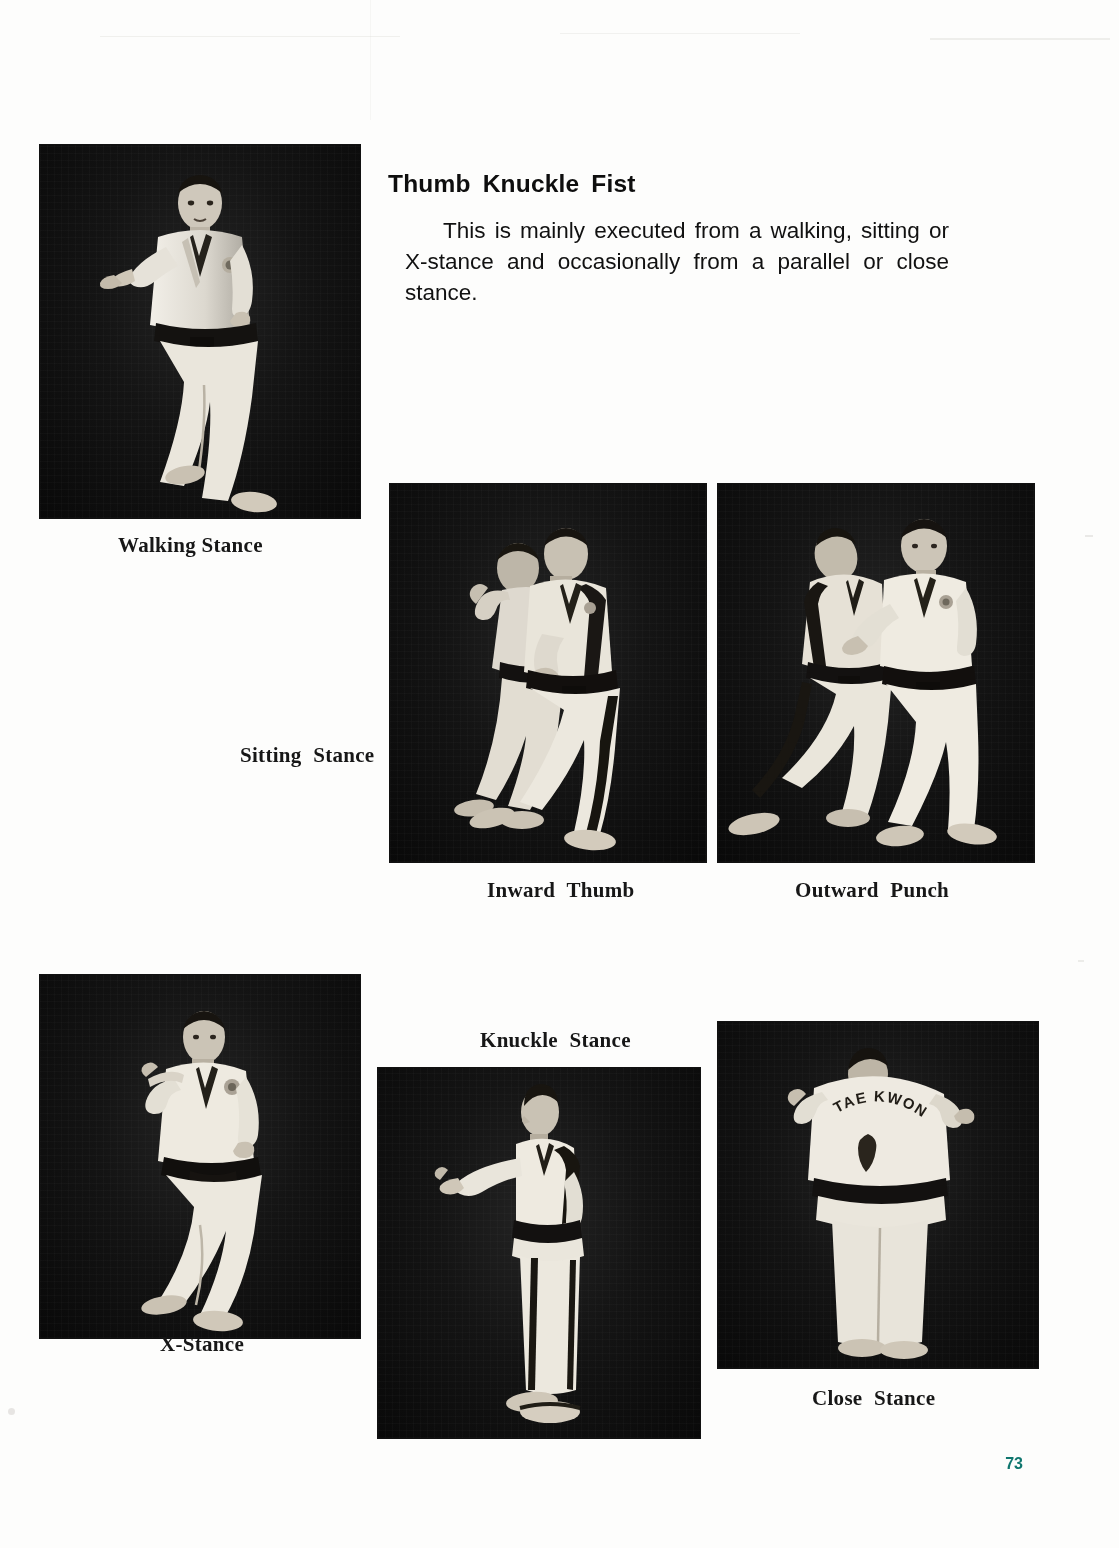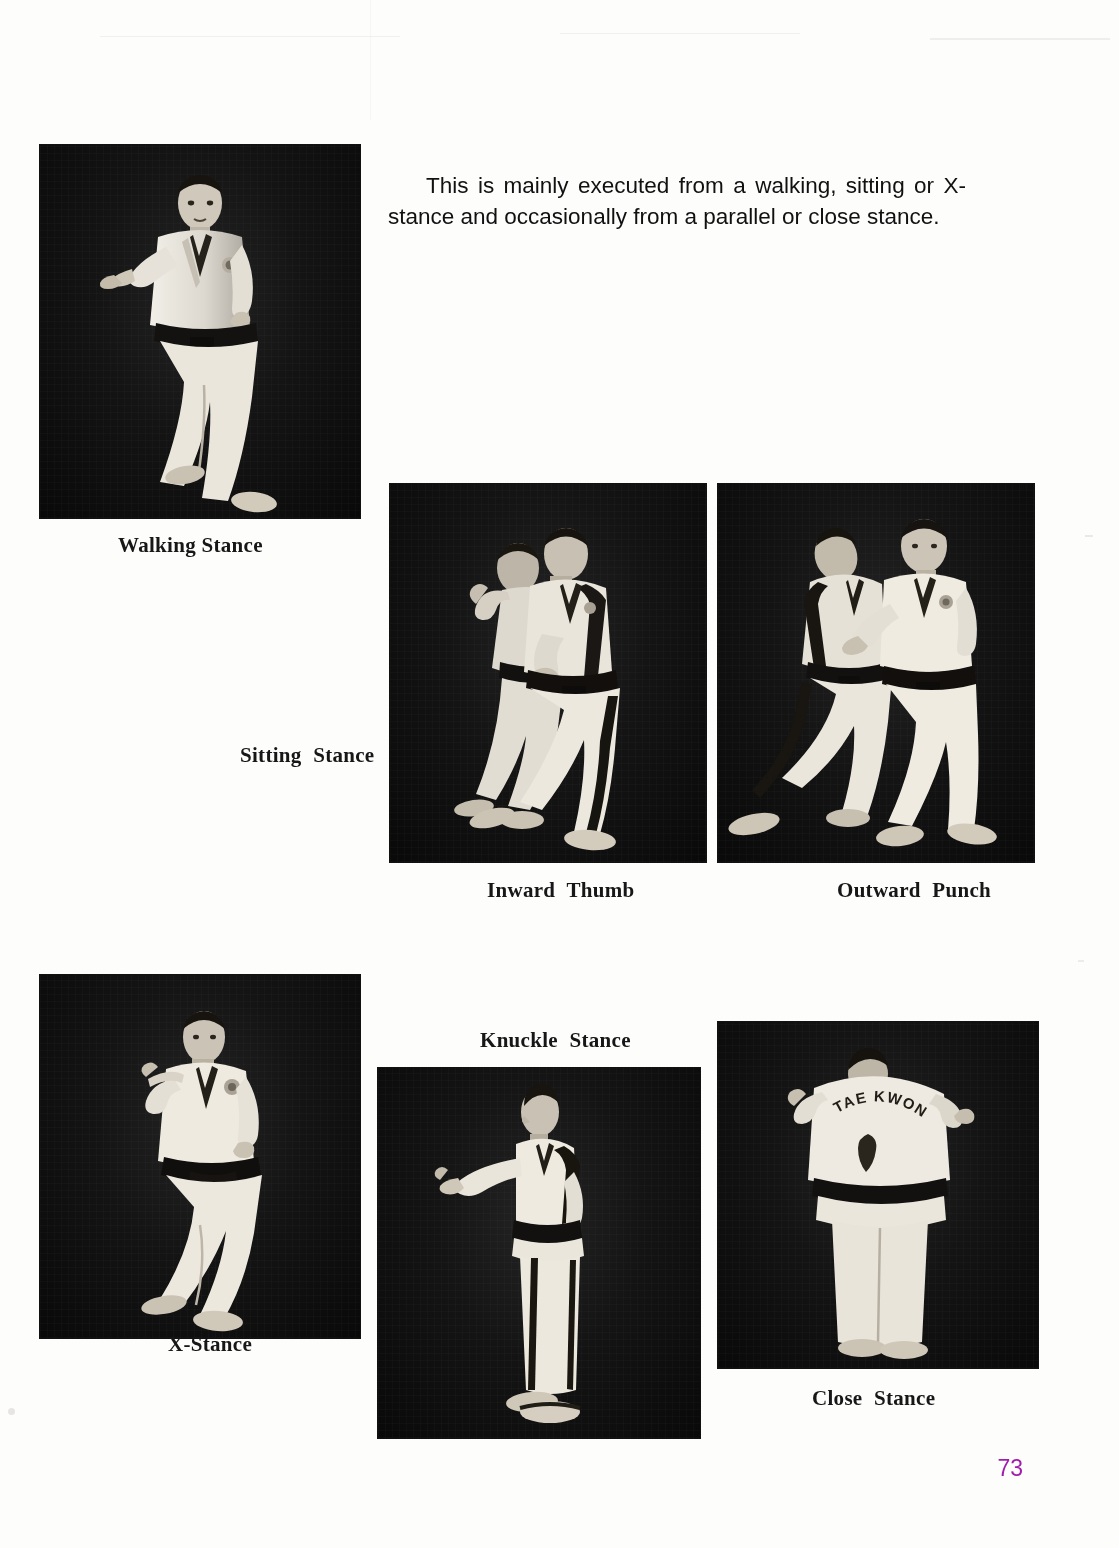--- a/index.html
+++ b/index.html
@@ -75,34 +75,34 @@
     color: #0e0e0e;
     letter-spacing: .2px;
     word-spacing: 5px;
     margin: 0 0 10px 0;
   }
   .para {
     font-family: "Liberation Sans", sans-serif;
     font-size: 22.5px;
     line-height: 31px;
     color: #111;
-    margin: 0;
+    margin: 17px;
     text-align: justify;
     text-indent: 38px;
   }
   .para + .para { margin-top: 1px; }
 
   .pagenum {
     position: absolute;
     right: 96px;
     top: 1455px;
     font-family: "Liberation Sans", sans-serif;
-    font-weight: normal;
-    font-size: 23px;
-    color: #a21caf;
+    font-weight: bold;
+    font-size: 16px;
+    color: #0f766e;
   }
 </style>
 </head>
 <body>
 
 <div class="page">
 
   <div class="scan-artifact art-top-1"></div>
   <div class="scan-artifact art-top-2"></div>
   <div class="scan-artifact art-top-3"></div>
@@ -155,20 +155,21 @@
       <path d="M120 196 q48 12 98 0 l-6 56 q-8 60 -24 104 l-26 -3 q10 -58 8 -96 q-4 34 -26 84 l-24 -4 q22 -60 24 -100z" fill="#eae6dc"></path>
       <path d="M164 240 q2 40 -6 92" stroke="#b9b2a4" stroke-width="2.5" fill="none"></path>
 
       <ellipse cx="145" cy="330" rx="20" ry="9" fill="#c9c1b2" transform="rotate(-10 145 330)"></ellipse>
       <ellipse cx="214" cy="357" rx="23" ry="10" fill="#d2cabb" transform="rotate(6 214 357)"></ellipse>
     </svg>
   </div>
   <div class="caption" style="left:118px; top:533px;">Walking Stance</div>
 
   <div class="textcol">
+    <h2 class="heading">Thumb Knuckle Fist</h2>
     <p class="para">This is mainly executed from a walking, sitting or X-stance and occasionally from a parallel or close stance.</p>
   </div>
 
   <div class="caption spaced" style="left:240px; top:743px;">Sitting Stance</div>
 
   <div class="photo" style="left:390px; top:484px; width:316px; height:378px;">
     <div class="bg"></div>
     <svg viewBox="0 0 316 378" preserveAspectRatio="none">
 
       <ellipse cx="128" cy="84" rx="21" ry="25" fill="#bdb6a8"></ellipse>
@@ -246,21 +247,21 @@
       <path d="M166 182 q48 12 90 0 l2 18 q-50 13 -94 0z" fill="#120f0d"></path>
       <path d="M198 198 h24 v14 h-24z" fill="#0e0c0a"></path>
       <path d="M200 210 l7 1 l-2 26 l-7 -1z" fill="#100e0c"></path>
       <path d="M214 210 l7 1 l2 28 l-8 1z" fill="#100e0c"></path>
 
       <path d="M168 200 q46 12 90 0 l2 50 q2 52 -4 96 l-26 0 q4 -50 -2 -88 q-8 34 -34 84 l-24 -4 q26 -56 28 -100z" fill="#efebe1"></path>
       <ellipse cx="182" cy="352" rx="24" ry="10" fill="#cec6b7" transform="rotate(-6 182 352)"></ellipse>
       <ellipse cx="254" cy="350" rx="25" ry="10" fill="#d2cabb" transform="rotate(8 254 350)"></ellipse>
     </svg>
   </div>
-  <div class="caption spaced" style="left:795px; top:878px;margin-left:42px;">Outward Punch</div>
+  <div class="caption spaced" style="left:795px; top:878px;">Outward Punch</div>
 
   <div class="photo" style="left:40px; top:975px; width:320px; height:363px;">
     <div class="bg"></div>
     <svg viewBox="0 0 320 363" preserveAspectRatio="none">
 
       <ellipse cx="164" cy="62" rx="21" ry="26" fill="#cbc4b6"></ellipse>
       <path d="M143 54 q21 -18 42 0 q-5 -17 -21 -18 q-16 1 -21 18z" fill="#171410"></path>
       <ellipse cx="156" cy="62" rx="3" ry="2.3" fill="#2b251e"></ellipse>
       <ellipse cx="173" cy="62" rx="3" ry="2.3" fill="#2b251e"></ellipse>
       <path d="M152 84 h22 v10 h-22z" fill="#b8b0a1"></path>
@@ -282,21 +283,21 @@
       <path d="M150 196 q26 8 46 0 l2 16 q-24 9 -50 0z" fill="#161310"></path>
       <path d="M154 210 l12 0 l-1 32 l-12 -1z" fill="#0f0d0b"></path>
       <path d="M174 210 l12 1 l1 32 l-12 0z" fill="#0f0d0b"></path>
 
       <path d="M126 200 q48 14 96 0 l-8 58 q-8 48 -30 86 l-24 -4 q22 -46 26 -84 q-16 40 -44 76 l-22 -8 q30 -48 34 -92z" fill="#ece8de"></path>
       <path d="M160 250 q6 38 -4 80" stroke="#bdb6a8" stroke-width="2.5" fill="none"></path>
       <ellipse cx="124" cy="330" rx="23" ry="9" fill="#cac2b3" transform="rotate(-10 124 330)"></ellipse>
       <ellipse cx="178" cy="346" rx="25" ry="10" fill="#d0c8b9" transform="rotate(4 178 346)"></ellipse>
     </svg>
   </div>
-  <div class="caption" style="left:160px; top:1332px;margin-left:8px;">X-Stance</div>
+  <div class="caption" style="left:160px; top:1332px;">X-Stance</div>
 
   <div class="caption spaced" style="left:480px; top:1028px;">Knuckle Stance</div>
 
   <div class="photo" style="left:378px; top:1068px; width:322px; height:370px;">
     <div class="bg"></div>
     <svg viewBox="0 0 322 370" preserveAspectRatio="none">
 
       <ellipse cx="162" cy="44" rx="19" ry="24" fill="#c9c2b4"></ellipse>
       <path d="M146 38 q16 -20 34 -4 q-2 -18 -18 -18 q-16 2 -16 22z" fill="#181510"></path>
       <path d="M146 48 q-4 4 0 8 l6 -2z" fill="#beb6a7"></path>

